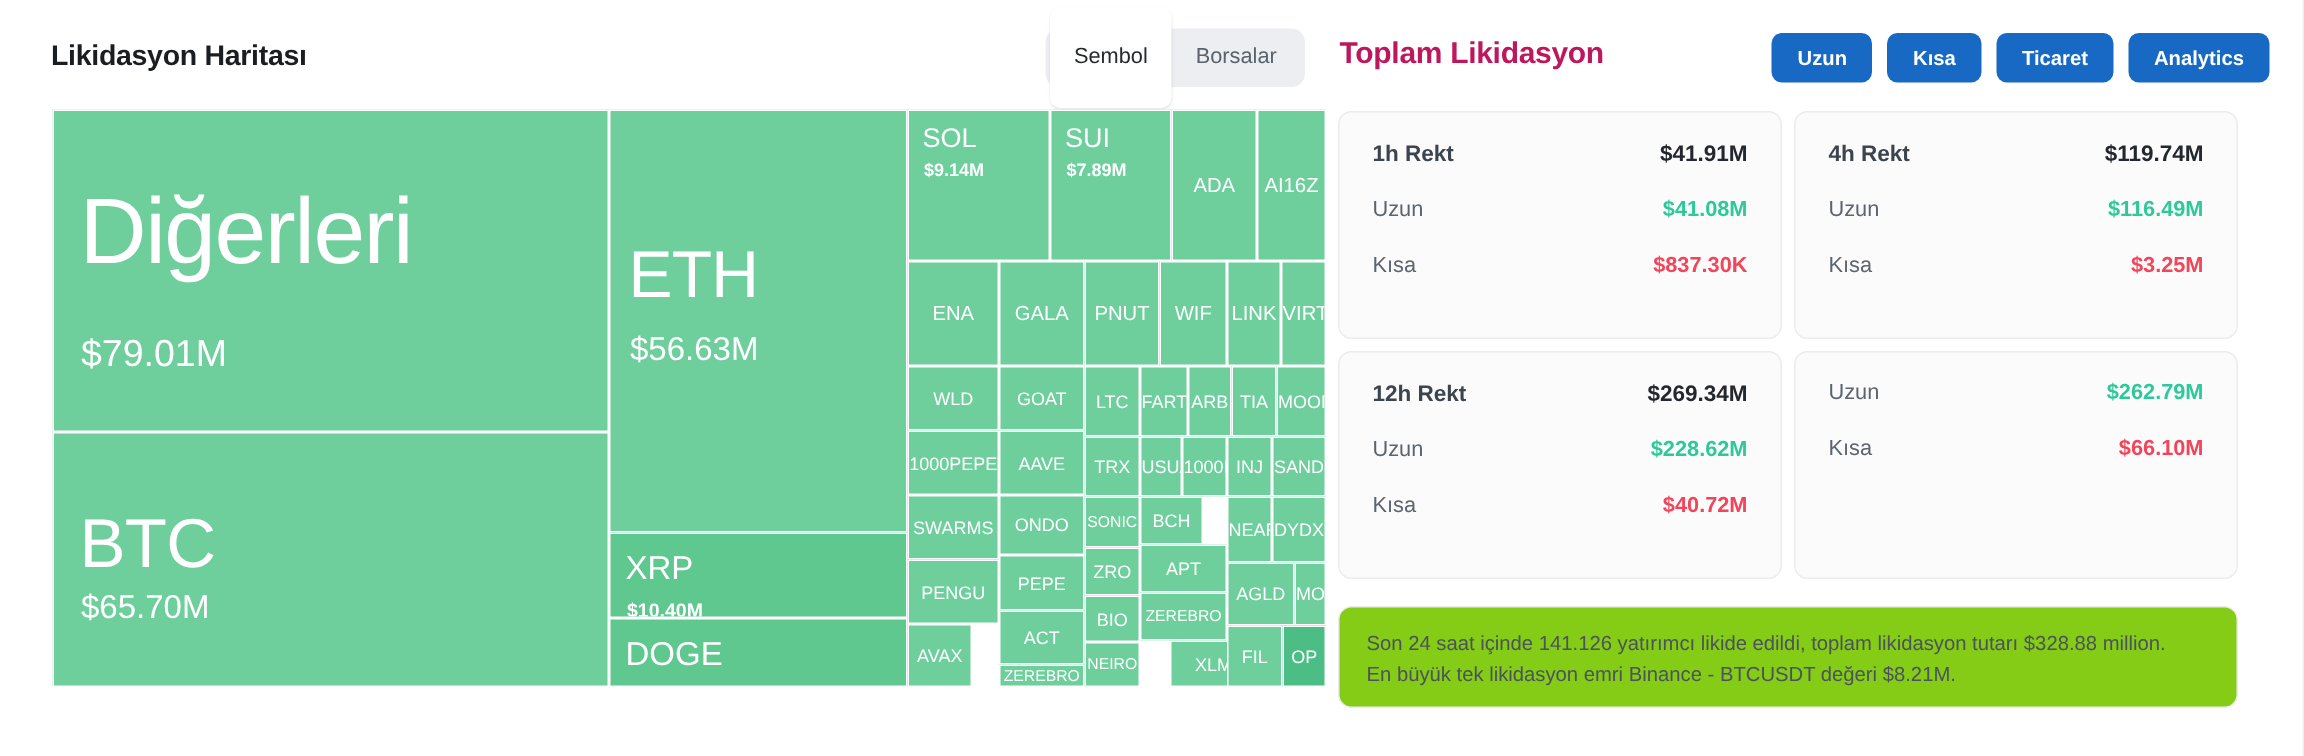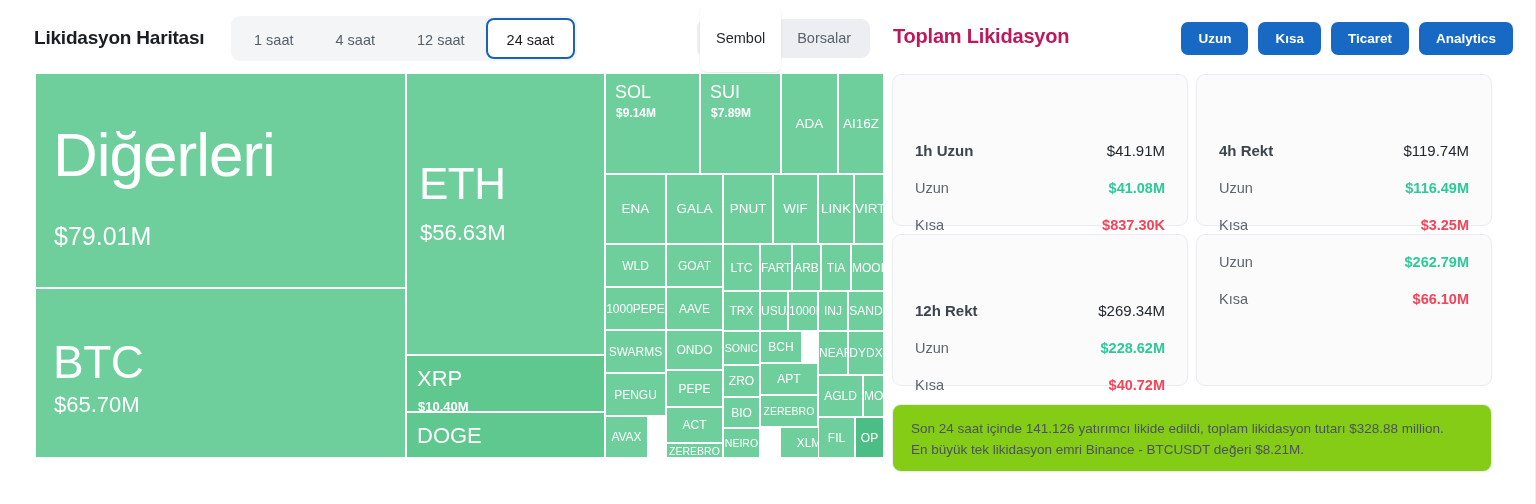--- a/index.html
+++ b/index.html
@@ -94,21 +94,21 @@
     display:grid;grid-template-columns:296px 296px;gap:8px 8px;
   }
   .stat-card{
     background:#fbfbfc;border:1px solid #ececf0;border-radius:9px;
     padding:19px 22px 17px 22px;box-sizing:border-box;height:152px;
   }
   .sc-row{display:flex;justify-content:space-between;align-items:baseline;}
   .sc-row.head{margin-bottom:21px;}
   .sc-row.mid{margin-bottom:21px;}
   .sc-label{font-size:15px;color:#3c444d;font-weight:bold;}
-  .sc-value{font-size:15px;color:#22282e;font-weight:normal;margin-top:48px;}
+  .sc-value{font-size:15px;color:#22282e;font-weight:bold;}
   .sc-sub-label{font-size:14.5px;color:#5c656f;}
   .sc-long{font-size:14.5px;color:#2ec99a;font-weight:bold;}
   .sc-short{font-size:14.5px;color:#f2455a;font-weight:bold;}
 
   .summary{
     position:absolute;left:8px;top:404px;width:600px;
     background:#84cc16;border:1px solid #ececf0;border-radius:9px;
     padding:14px 18px 12px 18px;box-sizing:border-box;
   }
   .summary p{margin:0;font-size:13.5px;line-height:1.45;color:#4b535c;}
@@ -118,26 +118,20 @@
 </head>
 <body>
 
 <div class="page">
 
   <div class="left-panel">
 
     <div class="lp-header">
       <div class="lp-title">Likidasyon Haritası</div>
 
-      <div class="tf-group">
-        <div class="tf-tab">1 saat</div>
-        <div class="tf-tab">4 saat</div>
-        <div class="tf-tab">12 saat</div>
-        <div class="tf-tab active">24 saat</div>
-      </div>
 
       <div class="mode-group">
         <div class="mode-tab active">Sembol</div>
         <div class="mode-tab">Borsalar</div>
       </div>
     </div>
 
     <div class="treemap">
 
       <div class="tile sz-xxl" style="left:0;top:0;width:371px;height:215px;">
@@ -322,21 +316,21 @@
       <button class="pill-btn">Uzun</button>
       <button class="pill-btn">Kısa</button>
       <button class="pill-btn">Ticaret</button>
       <button class="pill-btn">Analytics</button>
     </div>
 
     <div class="cards">
 
       <div class="stat-card">
         <div class="sc-row head">
-          <span class="sc-label">1h Uzun</span>
+          <span class="sc-label">1h Rekt</span>
           <span class="sc-value">$41.91M</span>
         </div>
         <div class="sc-row mid">
           <span class="sc-sub-label">Uzun</span>
           <span class="sc-long">$41.08M</span>
         </div>
         <div class="sc-row">
           <span class="sc-sub-label">Kısa</span>
           <span class="sc-short">$837.30K</span>
         </div>

